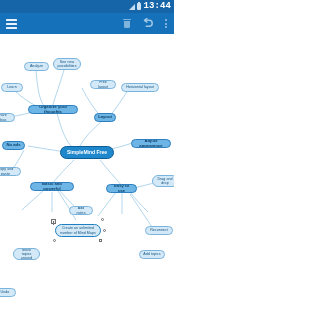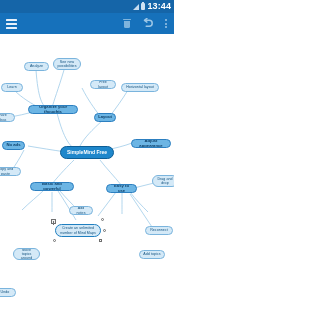--- a/index.html
+++ b/index.html
@@ -28,21 +28,21 @@
   .sb-batt {
     width: 4px; height: 7px; background: #cfe2f3;
     border-radius: 1px; position: relative;
   }
   .sb-batt::after {
     content: ""; position: absolute; top: -1.5px; left: 1px;
     width: 2px; height: 1.5px; background: #cfe2f3;
   }
   .sb-clock {
     color: #ffffff; font-size: 9px; letter-spacing: .1px;
-    line-height: 13px; font-weight: bold;
+    line-height: 13px; font-weight: bold; font-family: Liberation Mono, monospace;
   }
 
   
   .toolbar {
     position: absolute; top: 13px; left: 0;
     width: 174px; height: 21px;
     background: #1671bb;
     display: flex; align-items: center;
   }
   .tb-left { padding-left: 6px; display: flex; align-items: center; }

